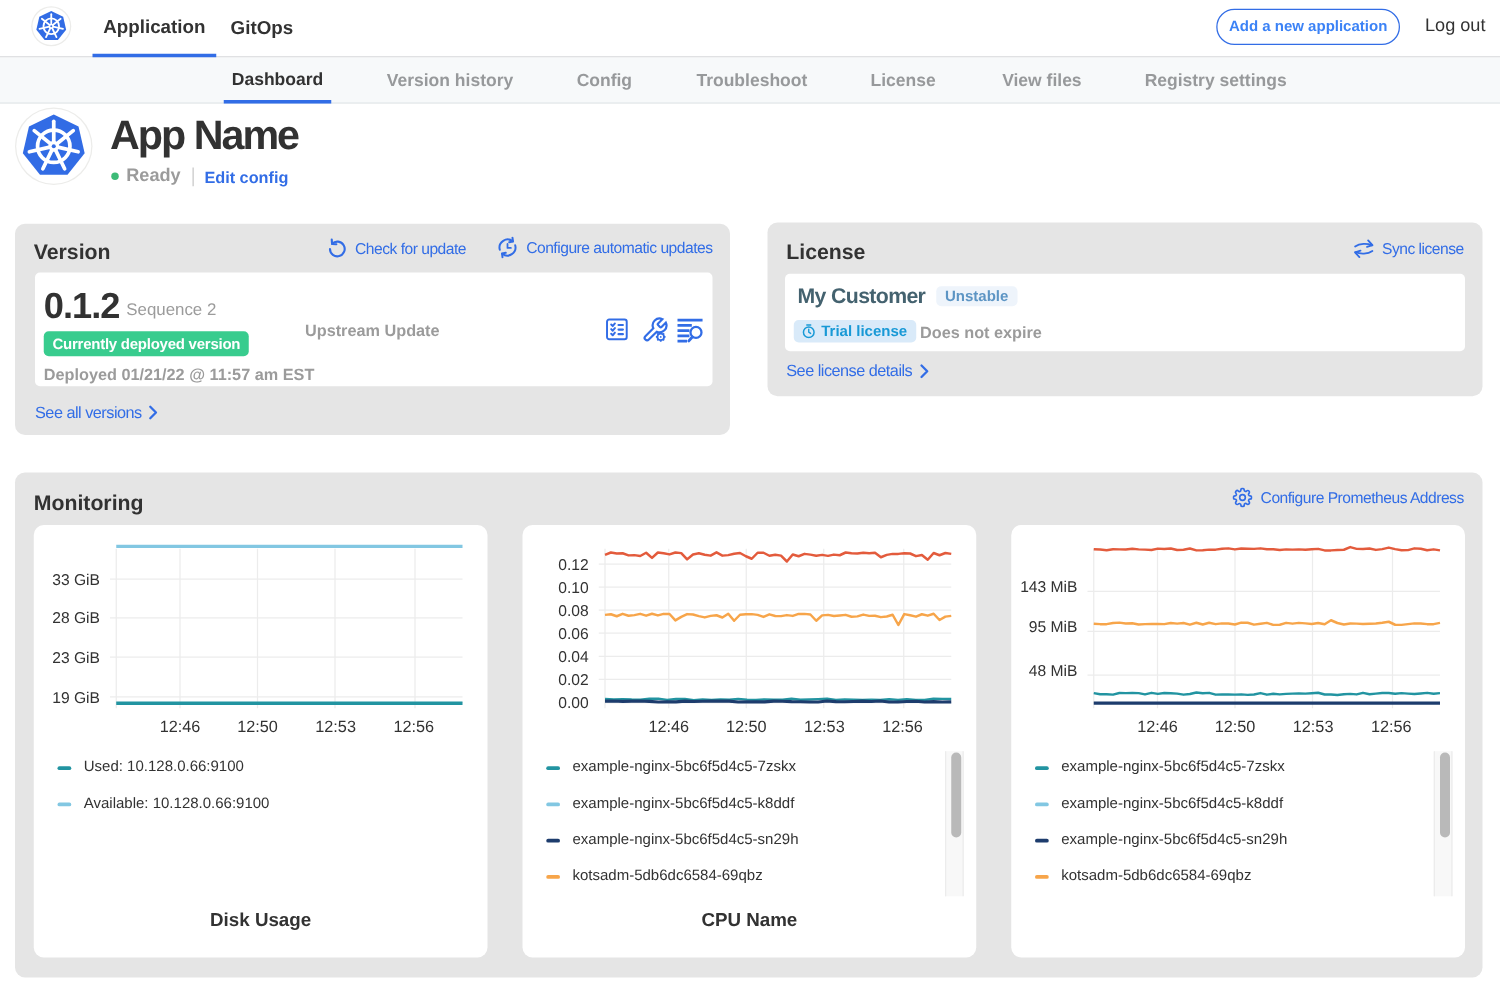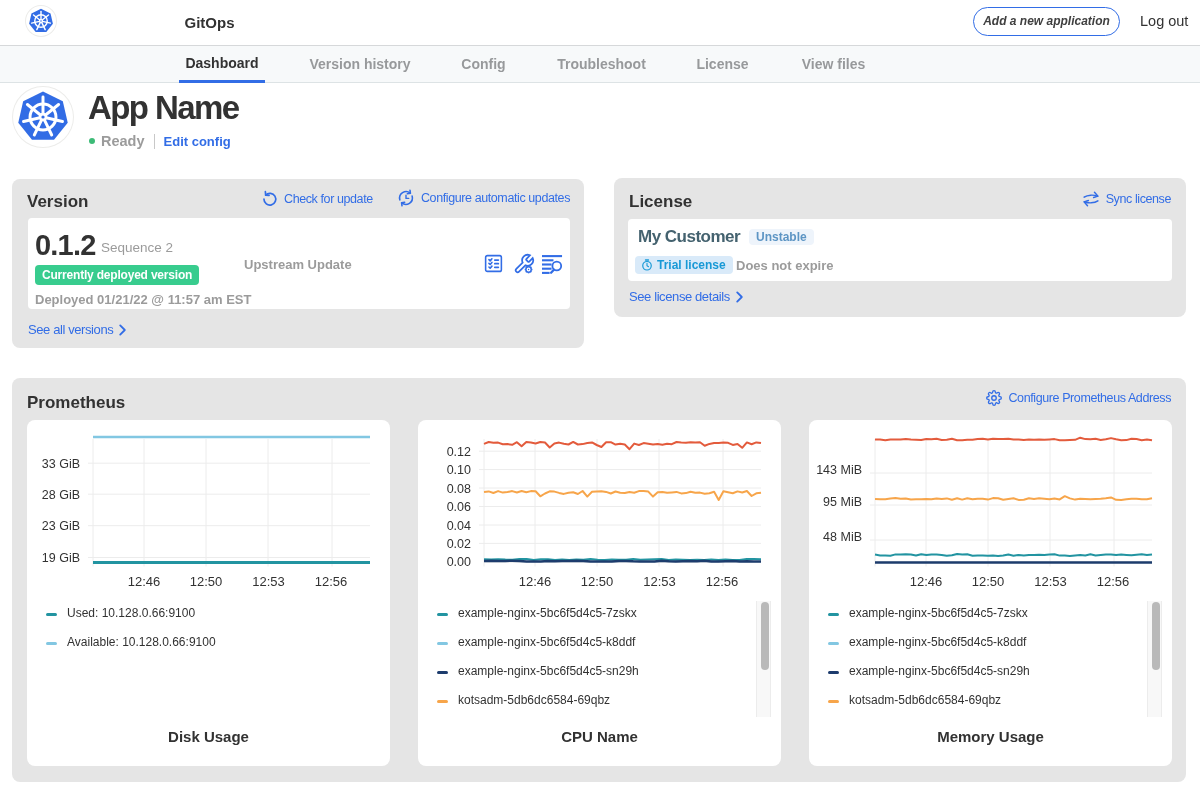--- a/index.html
+++ b/index.html
@@ -4,21 +4,21 @@
 <style>
 * { margin:0; padding:0; box-sizing:border-box; }
 html,body { width:1200px; background:#ffffff; font-family:"Liberation Sans", sans-serif; color:#323232; }
 body { position:relative; height:796px; overflow:hidden; }
 .abs { position:absolute; }
 
 .topnav { position:absolute; left:0; top:0; width:1200px; height:46px; background:#fff; border-bottom:1px solid #d6d8da; }
 .logo-circ { position:absolute; left:26px; top:6px; width:30px; height:30px; border-radius:50%; background:#fff; box-shadow:0 0 0 1px #ececea; display:flex; align-items:center; justify-content:center; }
 .toptab { position:absolute; top:0; height:46px; line-height:46px; font-size:15px; font-weight:700; color:#323232; text-align:center; }
 .toptab.active { border-bottom:3px solid #326de6; line-height:44px; }
-.btn-outline { position:absolute; left:973px; top:7px; width:147px; height:29px; border:1px solid #326de6; border-radius:15px; color:#404040; font-size:12px; font-weight:700; text-align:center; line-height:27px; background:#fff;font-style:italic; }
+.btn-outline { position:absolute; left:973px; top:7px; width:147px; height:29px; border:1px solid #326de6; border-radius:15px; color:#3b82f6; font-size:12px; font-weight:700; text-align:center; line-height:27px; background:#fff; }
 .logout { position:absolute; left:1140px; top:13px; font-size:14.5px; color:#323232; }
 
 .subnav { position:absolute; left:0; top:46px; width:1200px; height:37px; background:#f7f9fa; border-bottom:1px solid #dde3e5; }
 .subtab { position:absolute; top:0; height:37px; line-height:37px; font-size:14px; font-weight:700; color:#97999b; text-align:center; }
 .subtab.active { color:#323232; border-bottom:3px solid #326de6; line-height:35px; font-weight:700; }
 
 .apphead { position:absolute; left:0; top:83px; width:1200px; height:95px; background:#fff;text-decoration:underline; }
 .appicon { position:absolute; left:13px; top:4px; width:60px; height:60px; border-radius:50%; background:#fff; box-shadow:0 0 0 1px #ececea; display:flex; align-items:center; justify-content:center; }
 .appname { position:absolute; left:88px; top:6px; font-size:33px; font-weight:700; letter-spacing:-1.6px; color:#323232; }
 .appstatus { position:absolute; left:89px; top:50px; height:16px; font-size:14.5px; color:#9b9b9b; display:flex; align-items:center; }
@@ -57,32 +57,34 @@
         <line x1="54.7" y1="46.3" x2="78.9" y2="26.9" stroke="#fff" stroke-width="5.5" stroke-linecap="round"></line>
         <line x1="55.8" y1="51.3" x2="86.1" y2="58.2" stroke="#fff" stroke-width="5.5" stroke-linecap="round"></line>
         <line x1="52.6" y1="55.4" x2="66.1" y2="83.3" stroke="#fff" stroke-width="5.5" stroke-linecap="round"></line>
         <line x1="47.4" y1="55.4" x2="33.9" y2="83.3" stroke="#fff" stroke-width="5.5" stroke-linecap="round"></line>
         <line x1="44.2" y1="51.3" x2="13.9" y2="58.2" stroke="#fff" stroke-width="5.5" stroke-linecap="round"></line>
         <line x1="45.3" y1="46.3" x2="21.1" y2="26.9" stroke="#fff" stroke-width="5.5" stroke-linecap="round"></line>
         <circle cx="50" cy="50" r="8" fill="#fff"></circle>
         <circle cx="50" cy="50" r="3" fill="#326ce5"></circle>
       </svg>
     </div>
+  <div class="toptab active" style="left:74px; width:99px;">Application</div>
   <div class="toptab" style="left:173px; width:73px;">GitOps</div>
   <div class="btn-outline">Add a new application</div>
   <div class="logout">Log out</div>
 </div>
 
 <div class="subnav">
   <div class="subtab active" style="left:179px; width:86px;">Dashboard</div>
   <div class="subtab" style="left:306px; width:108px;">Version history</div>
   <div class="subtab" style="left:455px; width:57px;">Config</div>
   <div class="subtab" style="left:553px; width:97px;">Troubleshoot</div>
   <div class="subtab" style="left:691px; width:63px;">License</div>
   <div class="subtab" style="left:797px; width:73px;">View files</div>
+  <div class="subtab" style="left:913px; width:119px;">Registry settings</div>
 </div>
 
 <div class="apphead">
   <div class="appicon">
       <svg width="54" height="54" viewBox="0 0 100 100">
         <polygon points="50.0,3.0 86.7,20.7 95.8,60.5 70.4,92.3 29.6,92.3 4.2,60.5 13.3,20.7" fill="#326ce5"></polygon>
         <circle cx="50" cy="50" r="24" fill="none" stroke="#fff" stroke-width="5.5"></circle>
         <line x1="50.0" y1="44.0" x2="50.0" y2="13.0" stroke="#fff" stroke-width="5.5" stroke-linecap="round"></line>
         <line x1="54.7" y1="46.3" x2="78.9" y2="26.9" stroke="#fff" stroke-width="5.5" stroke-linecap="round"></line>
         <line x1="55.8" y1="51.3" x2="86.1" y2="58.2" stroke="#fff" stroke-width="5.5" stroke-linecap="round"></line>
@@ -178,21 +180,21 @@
           <line x1="9" y1="2" x2="15" y2="2" stroke-width="2.6" stroke-linecap="round"></line>
         </svg>Trial license</div>
     <div class="abs graybold" style="left:108px; top:39px; font-size:13px;">Does not expire</div>
   </div>
   <div class="cardaction" style="left:15px; top:111px; font-size:13px;">See license details<svg width="11" height="12" viewBox="0 0 12 12" fill="none" stroke="#326de6" stroke-width="2" stroke-linecap="round" stroke-linejoin="round" style="margin-left:4px;">
         <path d="M3.5 1 L8.5 6 L3.5 11"></path>
       </svg></div>
 </div>
 
 <div class="card" style="left:12px; top:378px; width:1174px; height:404px;">
-  <div class="cardtitle" style="left:15px; top:15px;">Prometheus</div>
+  <div class="cardtitle" style="left:15px; top:15px;">Monitoring</div>
   <div class="cardaction" style="right:15px; top:12px;"><svg width="16" height="16" viewBox="0 0 24 24" fill="none" stroke="#326de6" stroke-width="2">
         <circle cx="12" cy="12" r="3.4"></circle>
         <path d="M19.4 15a1.65 1.65 0 0 0 .33 1.82l.06.06a2 2 0 1 1-2.83 2.83l-.06-.06a1.65 1.65 0 0 0-1.82-.33 1.65 1.65 0 0 0-1 1.51V21a2 2 0 1 1-4 0v-.09A1.65 1.65 0 0 0 9 19.4a1.65 1.65 0 0 0-1.82.33l-.06.06a2 2 0 1 1-2.83-2.83l.06-.06a1.65 1.65 0 0 0 .33-1.82 1.65 1.65 0 0 0-1.51-1H3a2 2 0 1 1 0-4h.09A1.65 1.65 0 0 0 4.6 9a1.65 1.65 0 0 0-.33-1.82l-.06-.06a2 2 0 1 1 2.83-2.83l.06.06a1.65 1.65 0 0 0 1.82.33H9a1.65 1.65 0 0 0 1-1.51V3a2 2 0 1 1 4 0v.09a1.65 1.65 0 0 0 1 1.51 1.65 1.65 0 0 0 1.82-.33l.06-.06a2 2 0 1 1 2.83 2.83l-.06.06a1.65 1.65 0 0 0-.33 1.82V9a1.65 1.65 0 0 0 1.51 1H21a2 2 0 1 1 0 4h-.09a1.65 1.65 0 0 0-1.51 1z"></path>
       </svg>Configure Prometheus Address</div>
 
   <div class="chartcard" style="left:15px;">
     <svg width="363" height="175" viewBox="0 0 363 175" style="position:absolute;left:0;top:0;">
         <line x1="66" y1="19" x2="66" y2="146.5" stroke="#ececec" stroke-width="1"></line>
         <line x1="117" y1="19" x2="117" y2="146.5" stroke="#ececec" stroke-width="1"></line>
         <line x1="179" y1="19" x2="179" y2="146.5" stroke="#ececec" stroke-width="1"></line>
@@ -290,15 +292,14 @@
     <div class="legdash" style="top:193px;background:#2294a1;"></div>
       <div class="legrow" style="top:186px;">example-nginx-5bc6f5d4c5-7zskx</div>
       <div class="legdash" style="top:222px;background:#82c7e2;"></div>
       <div class="legrow" style="top:215px;">example-nginx-5bc6f5d4c5-k8ddf</div>
       <div class="legdash" style="top:251px;background:#1d3c6d;"></div>
       <div class="legrow" style="top:244px;">example-nginx-5bc6f5d4c5-sn29h</div>
       <div class="legdash" style="top:280px;background:#f7a54a;"></div>
       <div class="legrow" style="top:273px;">kotsadm-5db6dc6584-69qbz</div>
       <div class="scrolltrack"></div>
       <div class="scrollthumb" style="top:182px;height:68px;"></div>
-    <div class="charttitle">Memory Usage</div>
   </div>
 </div>
 
 </body></html>

